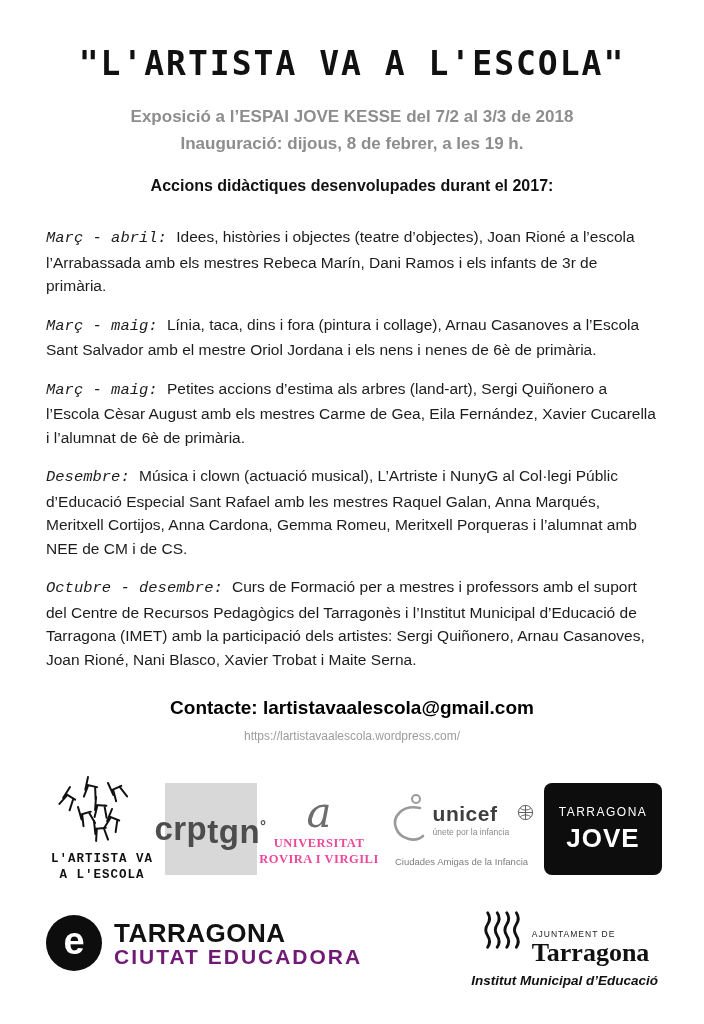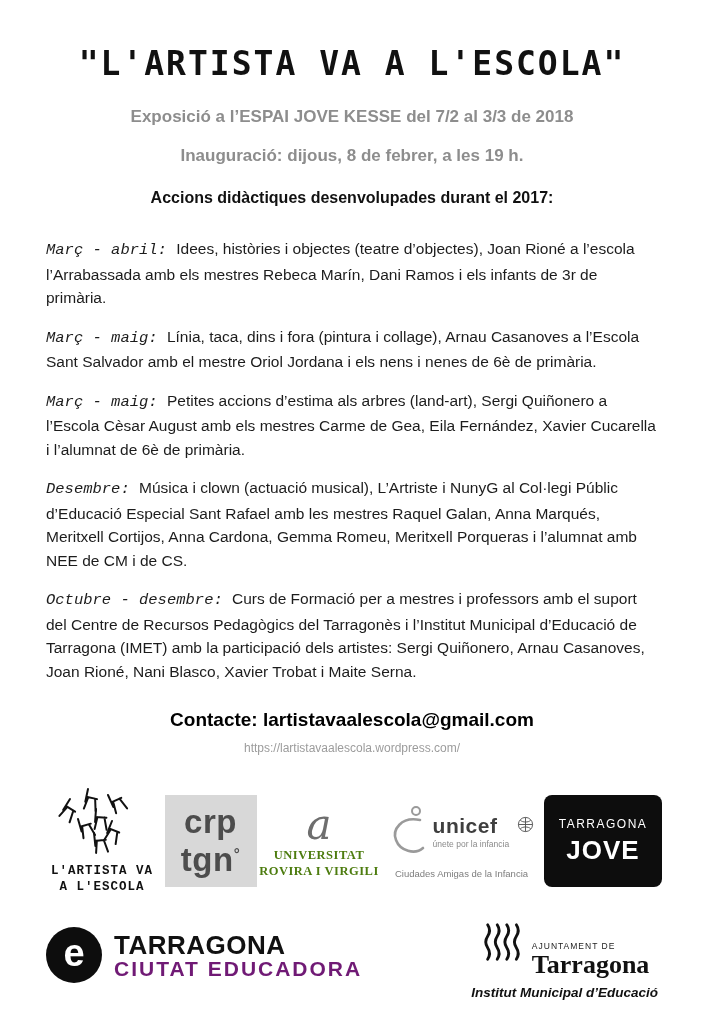--- a/index.html
+++ b/index.html
@@ -8,21 +8,21 @@
     font-family:"Liberation Sans",sans-serif;color:#1c1c1c;
     box-sizing:border-box;padding:44px 42px 16px 42px;overflow:hidden;
   }
   .title{
     font-family:"DejaVu Sans Mono",monospace;font-weight:bold;
     font-size:33px;letter-spacing:2px;text-align:center;color:#111;
     margin:0 0 20px 0;white-space:nowrap;
   }
   .subtitle{
     text-align:center;font-weight:bold;color:#8d8d8d;
-    font-size:17px;line-height:27px;margin:12px;
+    font-size:17px;line-height:27px;margin:0;
   }
   .section-heading{
     text-align:center;font-weight:bold;color:#111;
     font-size:16px;margin:20px 0 30px 0;
   }
   .activities{padding:0 4px;}
   .activity{font-size:15.5px;line-height:23.5px;margin:0 0 15px 0;color:#1c1c1c;}
   .activity .period{font-style:italic;font-family:Liberation Mono, monospace;}
   .activity .act-name{font-weight:normal;}
   .contact-line{
@@ -41,34 +41,34 @@
     height:84px;padding:0 4px;
   }
   
   .artista-logo{display:flex;flex-direction:column;align-items:center;width:120px;}
   .artista-text{
     font-family:Liberation Mono, monospace;font-weight:bold;font-size:12.5px;
     line-height:16px;text-align:center;color:#111;letter-spacing:1px;white-space:nowrap;
   }
   
   .crp-logo{
-    width:92px;height:92px;background:#d8d8d8;display:flex;flex-direction:column;
+    width:92px;height:92px;background:#d8d8d8;display:flex;flex-direction:row;
     align-items:center;justify-content:center;color:#4d4d4d;font-weight:bold;
   }
   .crp-line{font-size:33px;line-height:32px;letter-spacing:0.5px;}
   .crp-degree{font-size:15px;vertical-align:super;}
   
   .urv-logo{display:flex;flex-direction:column;align-items:center;width:120px;}
   .urv-mark{
     font-family:"DejaVu Serif",serif;font-style:italic;font-size:42px;line-height:44px;
     color:#6e6e6e;
   }
   .urv-line{
     font-family:"Liberation Serif",serif;font-weight:bold;font-size:12.5px;
-    line-height:16px;letter-spacing:0.5px;color:#4d7c0f;white-space:nowrap;
+    line-height:16px;letter-spacing:0.5px;color:#ec4899;white-space:nowrap;
   }
   
   .unicef-logo{display:flex;flex-direction:column;align-items:center;width:160px;}
   .unicef-top{display:flex;align-items:center;gap:6px;}
   .unicef-name-row{display:flex;align-items:center;gap:20px;}
   .unicef-name{font-weight:bold;font-size:21px;color:#3f3f3f;letter-spacing:0.5px;}
   .unicef-tagline{font-size:8.5px;color:#8a8a8a;margin-top:1px;}
   .unicef-subtitle{font-size:9.5px;color:#7d7d7d;margin-top:8px;white-space:nowrap;}
   
   .jove-logo{

